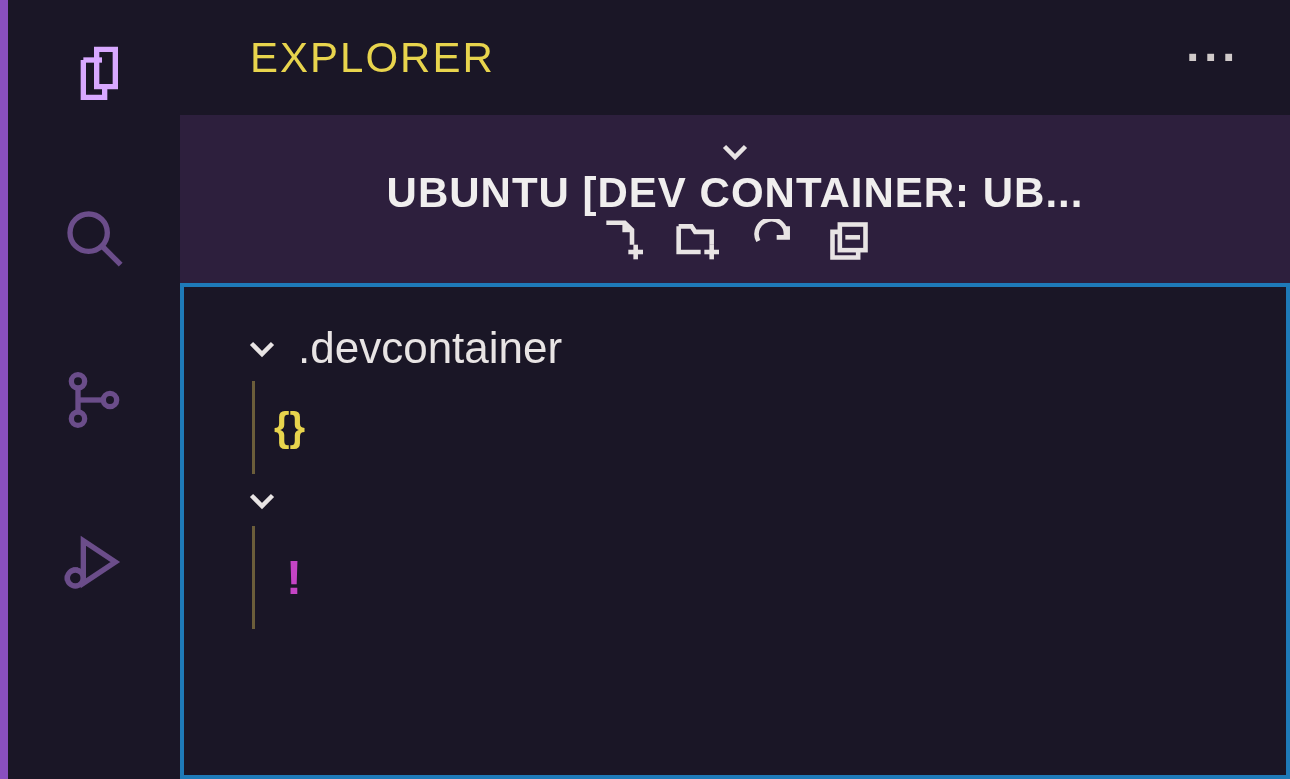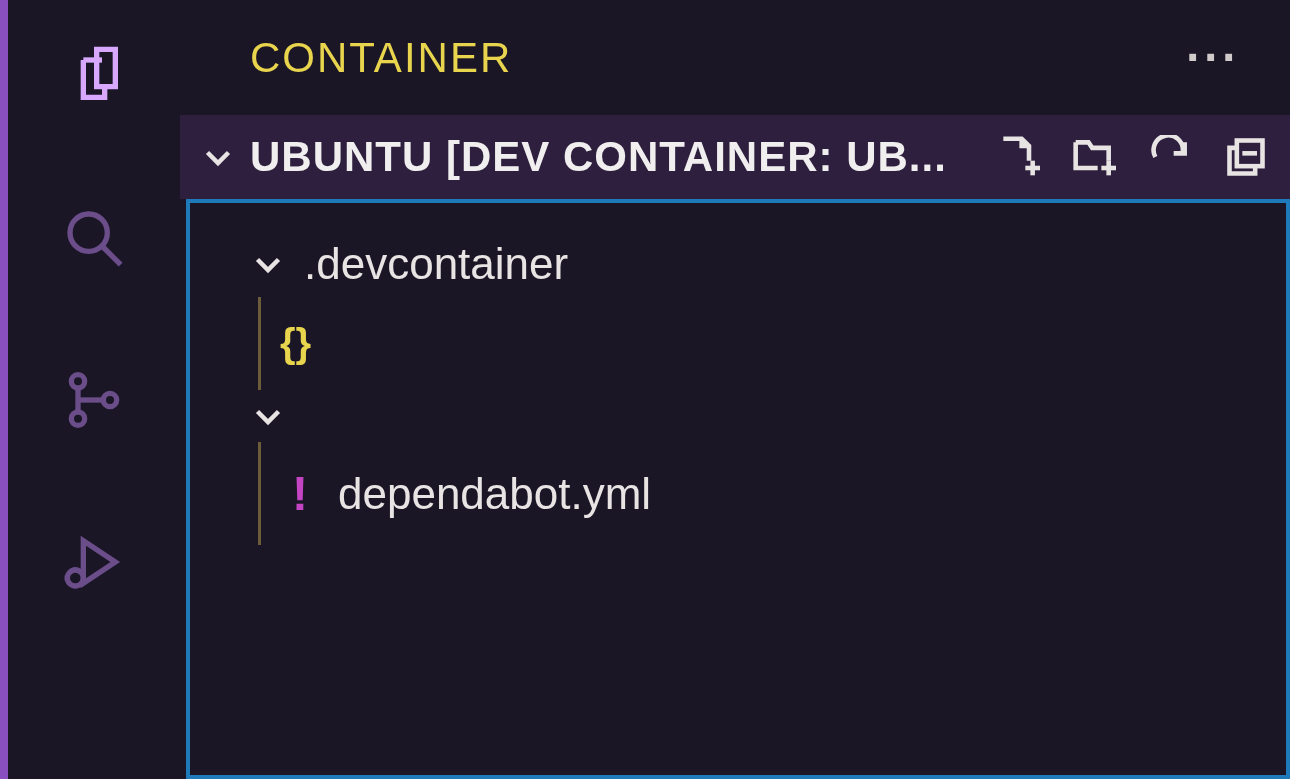--- a/index.html
+++ b/index.html
@@ -68,21 +68,21 @@
       font-size: 48px;
       cursor: pointer;
       letter-spacing: 2px;
       font-weight: bold;
     }
     .workspace-header {
       display: flex;
       align-items: center;
       background: #2d1f3d;
       padding: 18px 20px 18px 20px;
-      gap: 14px;
+      flex-direction: column;
     }
     .workspace-chevron {
       width: 36px;
       height: 36px;
       display: flex;
       align-items: center;
       justify-content: center;
       cursor: pointer;
     }
     .workspace-name {
@@ -112,21 +112,20 @@
       stroke: #e8e4e4;
       fill: none;
       stroke-width: 2.5;
     }
     .file-tree {
       flex: 1;
       border: 4px solid #1e7ab8;
       border-top: 4px solid #1e7ab8;
       background: #1a1626;
       padding-top: 20px;
-      margin-left: 6px;
     }
     .tree-item {
       display: flex;
       align-items: center;
       padding: 16px 0 16px 60px;
       gap: 18px;
       cursor: pointer;
       color: #e8e4e4;
       font-size: 44px;
     }
@@ -206,21 +205,21 @@
       <circle cx="5" cy="18" r="3"></circle>
       <line x1="2" y1="18" x2="1" y2="18"></line>
       <line x1="8" y1="18" x2="9" y2="18"></line>
       <line x1="5" y1="15" x2="5" y2="14"></line>
     </svg>
   </div>
 </div>
 
 <div class="sidebar">
   <div class="sidebar-header">
-    <span class="sidebar-title">CONTAINER</span>
+    <span class="sidebar-title">EXPLORER</span>
     <span class="header-more">···</span>
   </div>
 
   <div class="workspace-header">
     <span class="workspace-chevron">
       <svg viewBox="0 0 24 24" width="36" height="36">
         <polyline points="5,9 12,16 19,9" stroke="#e8e4e4" fill="none" stroke-width="3"></polyline>
       </svg>
     </span>
     <span class="workspace-name">UBUNTU [DEV CONTAINER: UB...</span>
@@ -271,16 +270,15 @@
     </div>
     <div class="tree-item folder">
       <span class="tree-chevron">
         <svg viewBox="0 0 24 24" width="36" height="36">
           <polyline points="5,9 12,16 19,9"></polyline>
         </svg>
       </span>
     </div>
     <div class="tree-item file">
       <span class="file-icon-yml">!</span>
-      <span class="tree-label">dependabot.yml</span>
     </div>
   </div>
 </div>
 
 </body></html>

